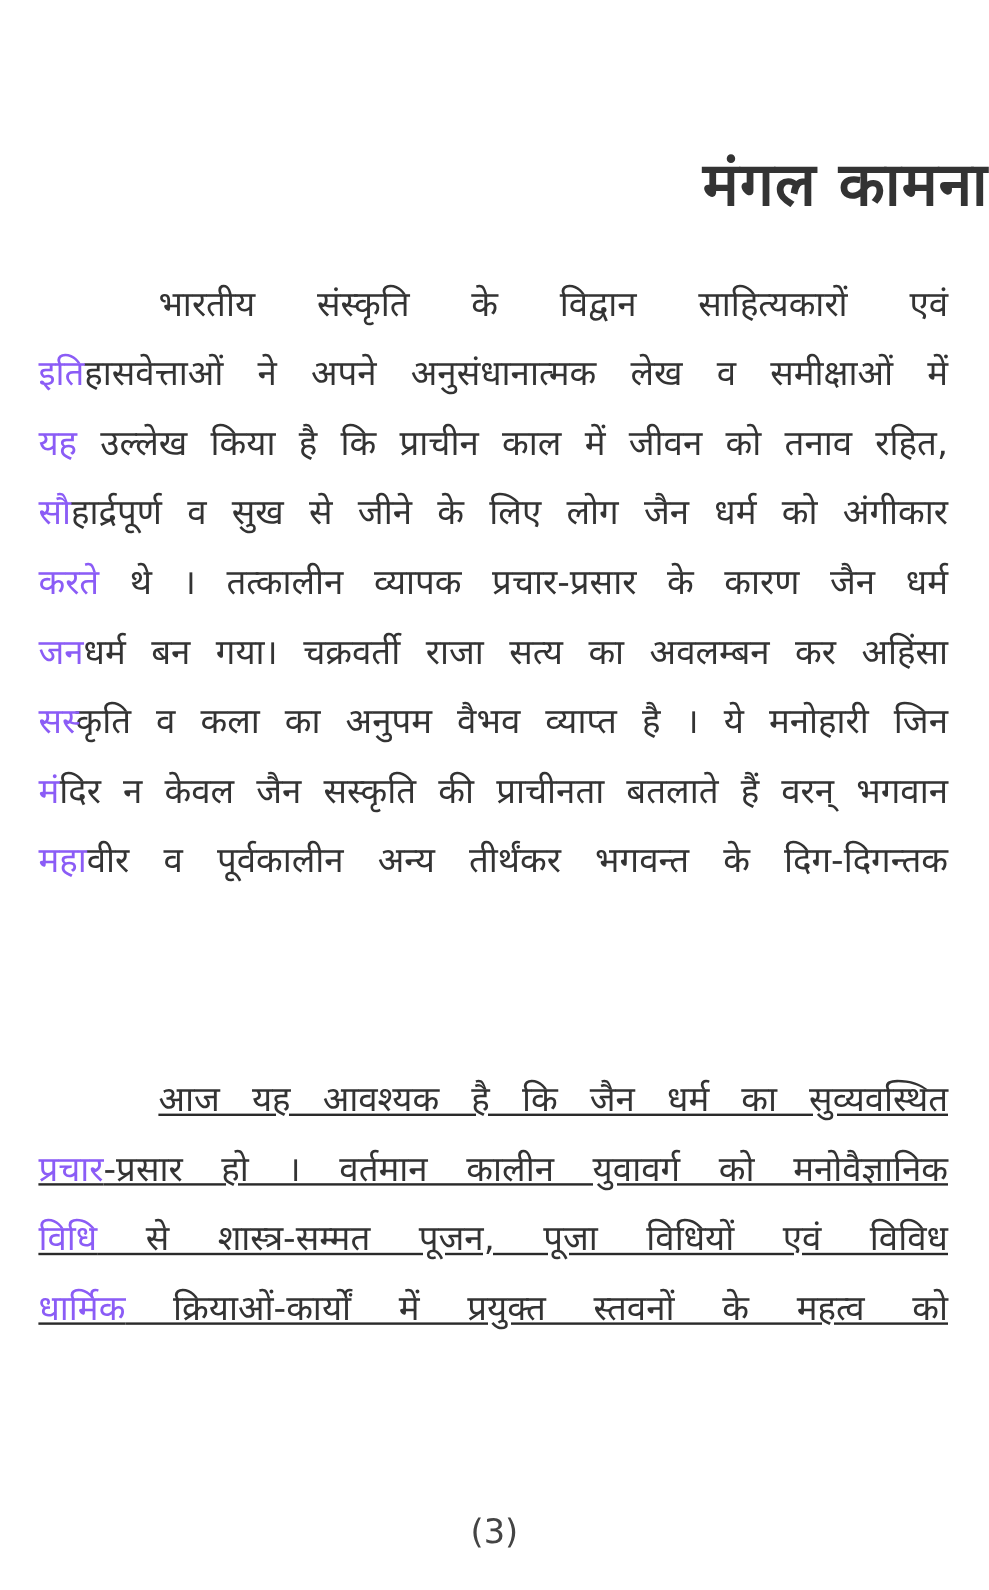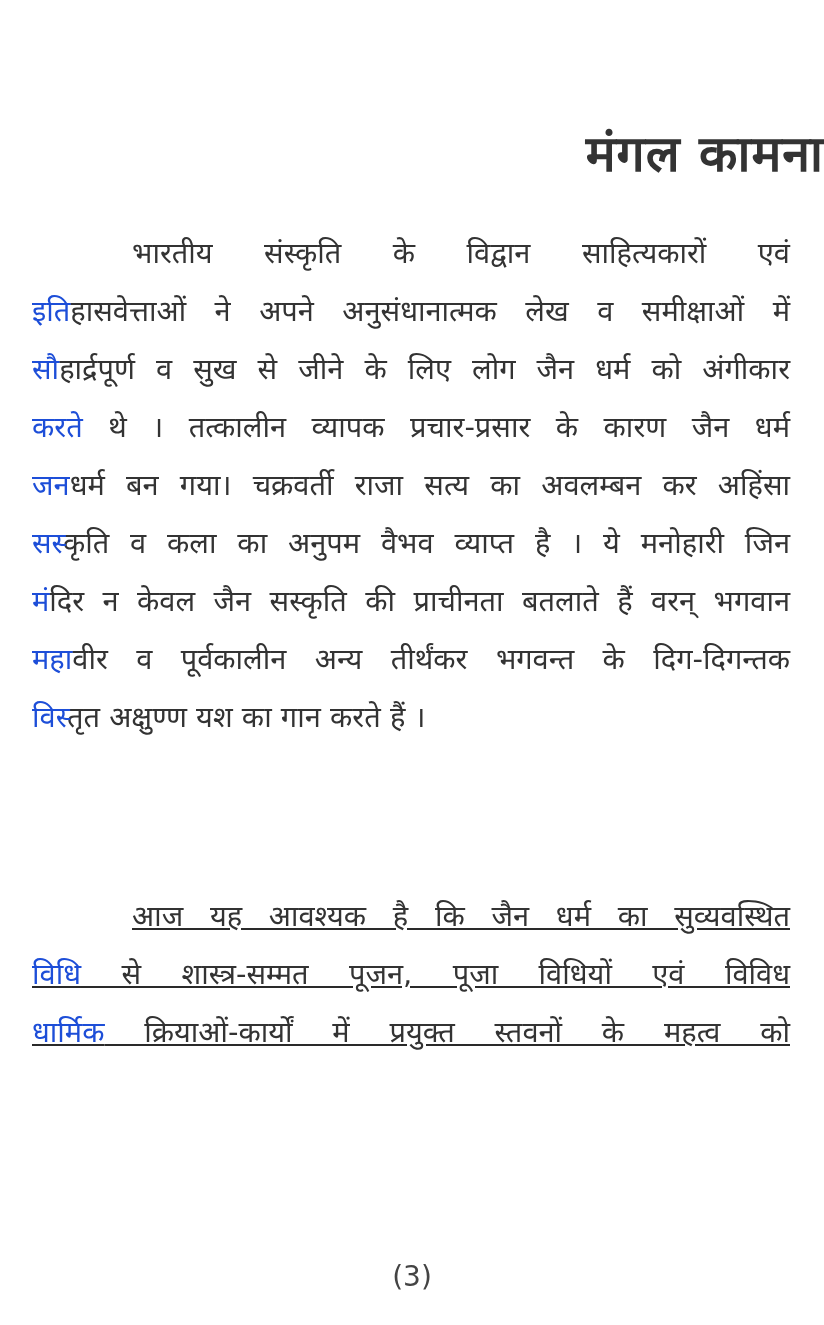--- a/index.html
+++ b/index.html
@@ -6,43 +6,44 @@
   body { width: 824px; height: 1325px; position: relative; overflow: hidden;
          font-family: "DejaVu Sans", sans-serif; color: #2a2a2a; }
   .page { position: absolute; left: 0; top: 0; width: 824px; height: 1325px; }
   .title { position: absolute; top: 118px; left: 0; width: 824px; text-align: right;
            font-size: 50px; font-weight: bold; color: #333; letter-spacing: 1px; }
   .para { position: absolute; left: 20px; width: 758px; margin-left: 12px; }
   .line { height: 58px; line-height: 58px; font-size: 29px; white-space: nowrap;
           text-align: justify; text-align-last: justify; color: #333; }
   .line.last { text-align-last: left; }
   .line.indent { padding-left: 100px; }
-  .line .fade { color: #1d4ed8; filter: blur(0.6px); }
+  .line .fade { color: #8b5cf6; filter: blur(0.6px); }
   .pnum { position: absolute; top: 1260px; left: 0; width: 824px; text-align: center;
           font-size: 28px; color: #444; }
 </style>
 </head>
 <body>
 
 <div class="page">
   <div class="title">मंगल कामना</div>
 
   <div class="para" style="top:224px;">
     <div class="line indent"><span class="fade"></span><span>भारतीय संस्कृति के विद्वान साहित्यकारों एवं</span></div>
     <div class="line"><span class="fade">इति</span><span>हासवेत्ताओं ने अपने अनुसंधानात्मक लेख व समीक्षाओं में</span></div>
+    <div class="line"><span class="fade">यह</span><span> उल्लेख किया है कि प्राचीन काल में जीवन को तनाव रहित,</span></div>
     <div class="line"><span class="fade">सौ</span><span>हार्द्रपूर्ण व सुख से जीने के लिए लोग जैन धर्म को अंगीकार</span></div>
     <div class="line"><span class="fade">करते</span><span> थे । तत्कालीन व्यापक प्रचार-प्रसार के कारण जैन धर्म</span></div>
     <div class="line"><span class="fade">जन</span><span>धर्म बन गया। चक्रवर्ती राजा सत्य का अवलम्बन कर अहिंसा</span></div>
     <div class="line"><span class="fade">सस्</span><span>कृति व कला का अनुपम वैभव व्याप्त है । ये मनोहारी जिन</span></div>
     <div class="line"><span class="fade">मं</span><span>दिर न केवल जैन सस्कृति की प्राचीनता बतलाते हैं वरन् भगवान</span></div>
     <div class="line"><span class="fade">महा</span><span>वीर व पूर्वकालीन अन्य तीर्थंकर भगवन्त के दिग-दिगन्तक</span></div>
-    <div class="line last"><span class="fade">विस्</span><span>तृत अक्षुण्ण यश का गान करते हैं ।</span></div>
   </div>
 
   <div class="para" style="top:887px;text-decoration:underline;">
     <div class="line indent"><span class="fade"></span><span>आज यह आवश्यक है कि जैन धर्म का सुव्यवस्थित</span></div>
+    <div class="line"><span class="fade">प्रचार</span><span>-प्रसार हो । वर्तमान कालीन युवावर्ग को मनोवैज्ञानिक</span></div>
     <div class="line"><span class="fade">विधि</span><span> से शास्त्र-सम्मत पूजन, पूजा विधियों एवं विविध</span></div>
     <div class="line"><span class="fade">धार्मिक</span><span> क्रियाओं-कार्यों में प्रयुक्त स्तवनों के महत्व को</span></div>
   </div>
 
 
   <div class="pnum">(3)</div>
 </div>
 
 </body></html>

